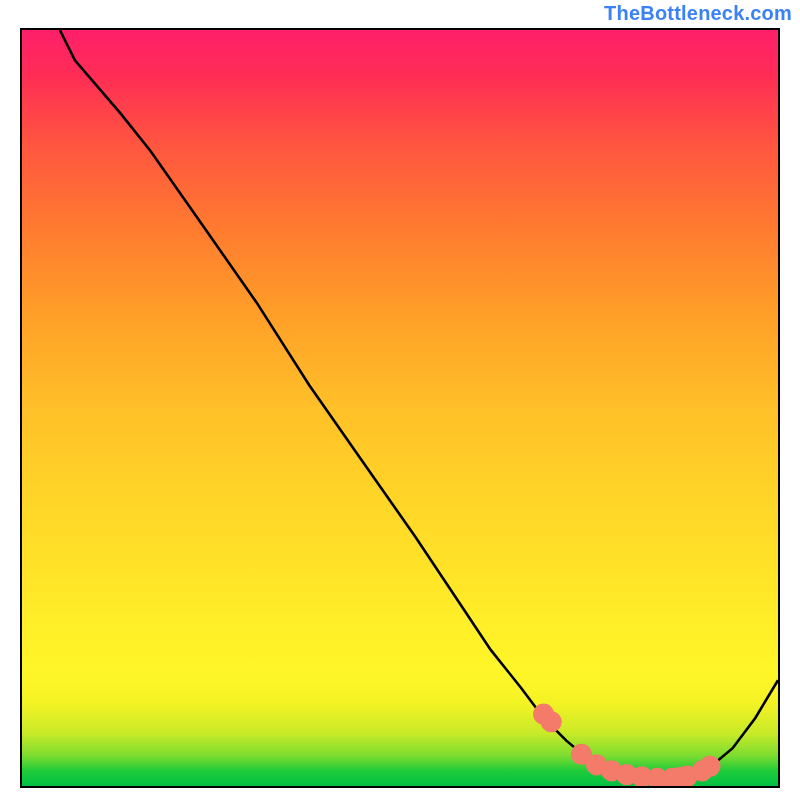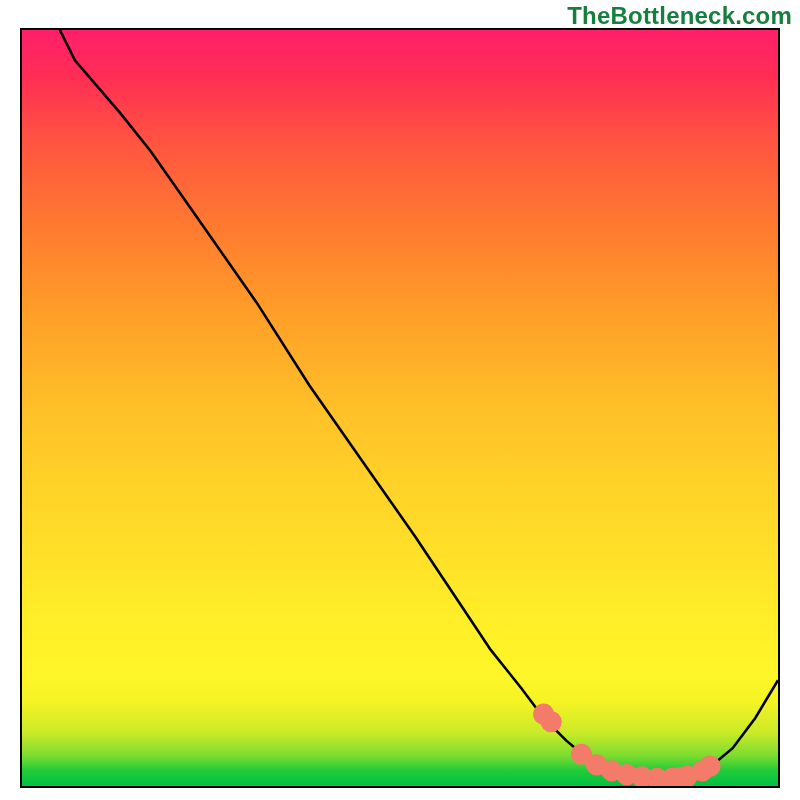--- a/index.html
+++ b/index.html
@@ -13,23 +13,23 @@
   }
   .stage {
     position: relative;
     width: 800px;
     height: 800px;
   }
   .watermark {
     position: absolute;
     top: 2px;
     right: 8px;
-    font-size: 24px;
+    font-size: 20px;
     font-weight: 600;
-    color: #15803d;
+    color: #3b82f6;
     letter-spacing: 0.2px;
     z-index: 5;
   }
   .plot {
     position: absolute;
     left: 20px;
     top: 28px;
     width: 760px;
     height: 760px;
     border: 2px solid #000;

